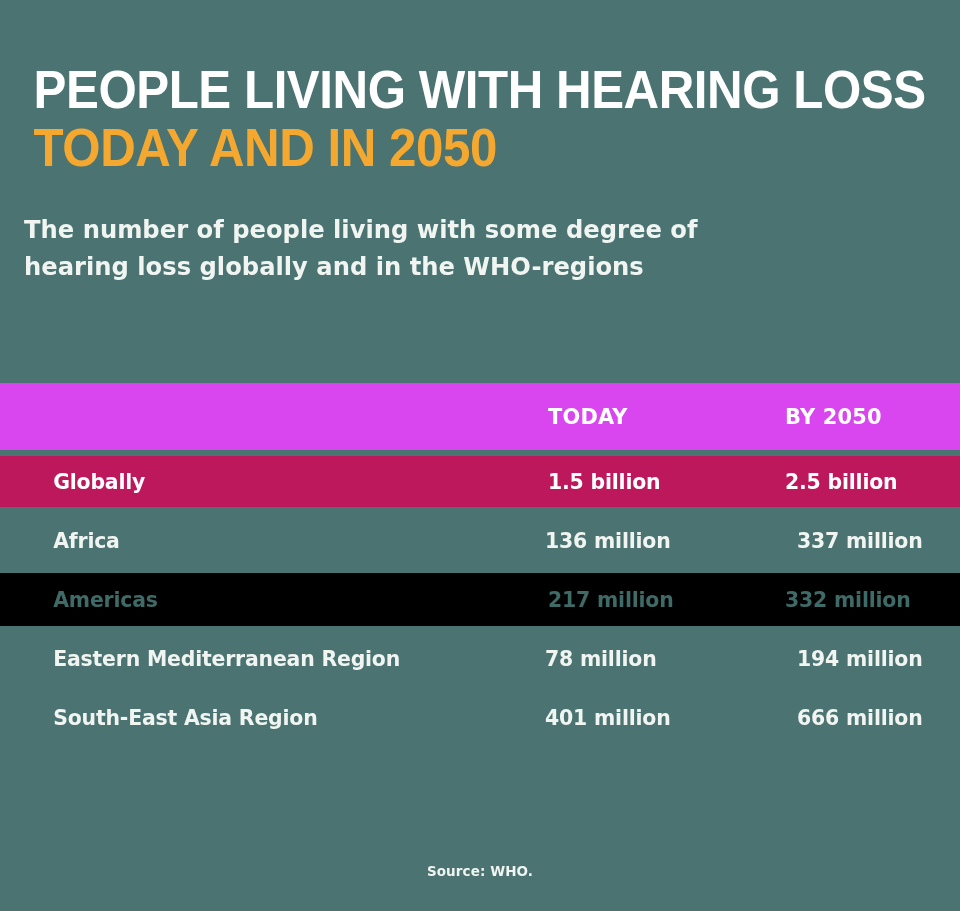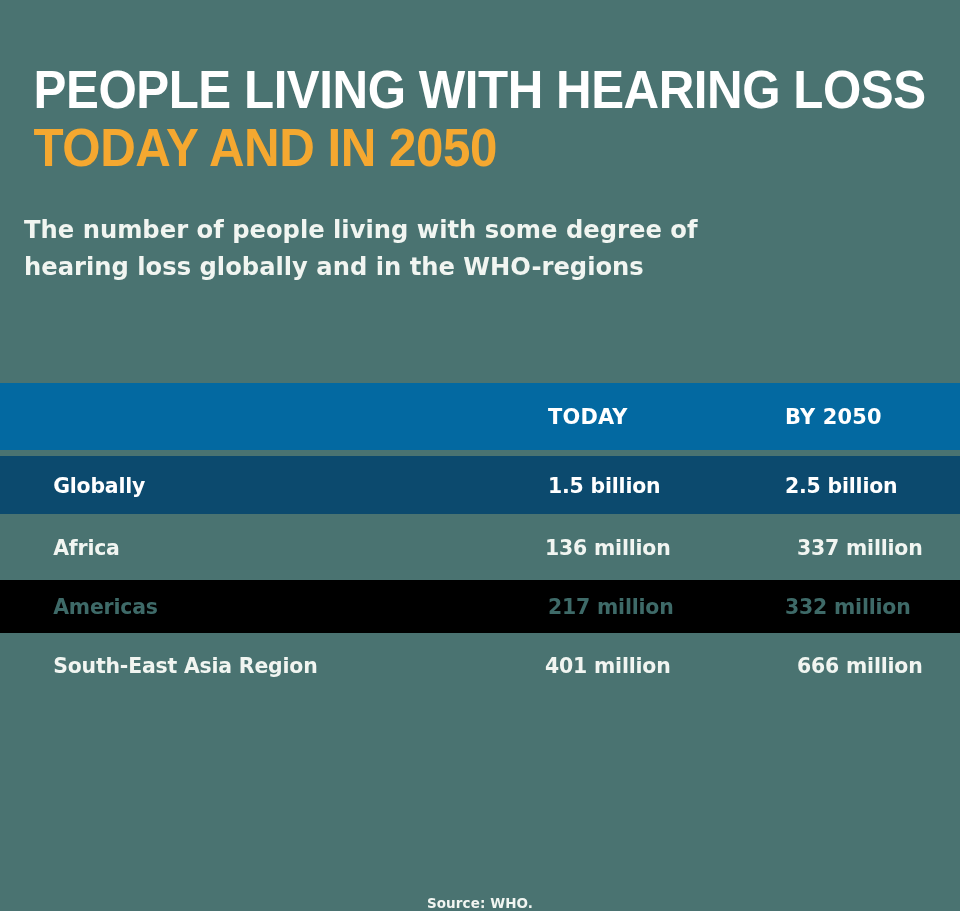--- a/index.html
+++ b/index.html
@@ -77,26 +77,26 @@
     display: flex;
     align-items: center;
     width: 100%;
     box-sizing: border-box;
     height: 53px;
     margin-bottom: 6px;
   }
 
   .row.header-row {
     height: 67px;
-    background: #0369a1;
+    background: #d946ef;
     margin-bottom: 6px;
   }
   .row.highlight-row {
-    height: 58px;
-    background: #0c4a6e;
+    height: 51px;
+    background: #be185d;
     margin-bottom: 7px;
   }
   .row.dark-row {
     background: #4A7371;
     gap: 30px;
   }
   .row.light-row {
     background: #000000;
   }
   .row.last-row { margin-bottom: 0; }
@@ -160,21 +160,21 @@
 
   
   .footer {
     position: absolute;
     left: 0;
     bottom: 0;
     width: 960px;
     height: 48px;
     background: #4A7371;
     display: flex;
-    align-items: flex-end;
+    align-items: flex-start;
     justify-content: center;
   }
   .source-text {
     font-family: "DejaVu Sans", sans-serif;
     font-weight: bold;
     font-size: 13.5px;
     color: #F1F5F1;
     letter-spacing: 0.1px;
   }
 </style>
@@ -211,20 +211,25 @@
       <div class="cell-today">136 million</div>
       <div class="cell-future">337 million</div>
     </div>
 
     <div class="row light-row">
       <div class="cell-label">Americas</div>
       <div class="cell-today">217 million</div>
       <div class="cell-future">332 million</div>
     </div>
 
+    <div class="row dark-row">
+      <div class="cell-label">Eastern Mediterranean Region</div>
+      <div class="cell-today">78 million</div>
+      <div class="cell-future">194 million</div>
+    </div>
 
 
     <div class="row dark-row">
       <div class="cell-label">South-East Asia Region</div>
       <div class="cell-today">401 million</div>
       <div class="cell-future">666 million</div>
     </div>
 
 
   </div>

